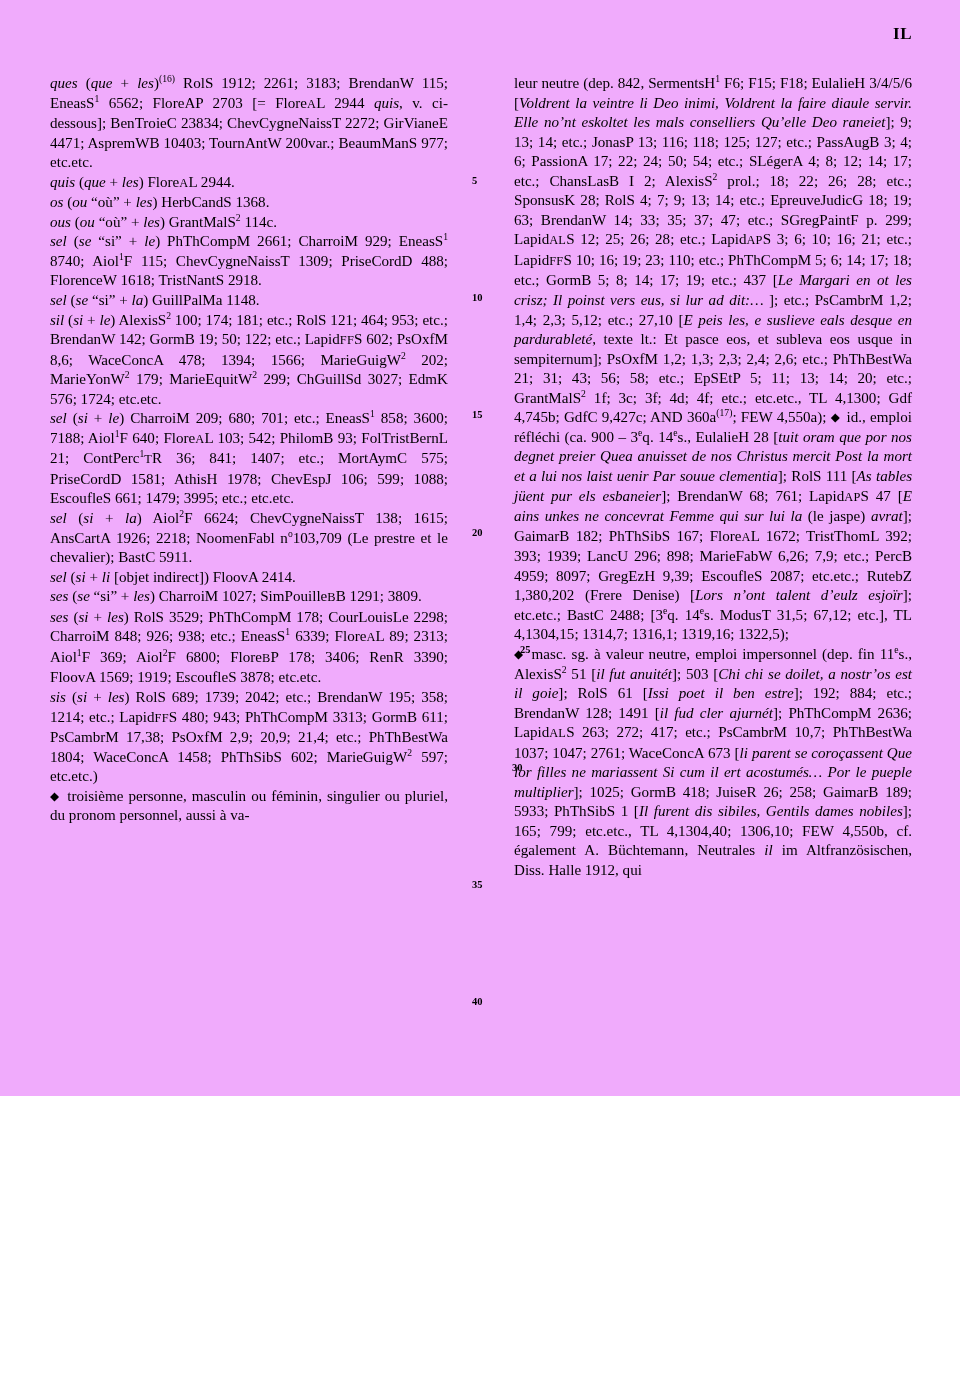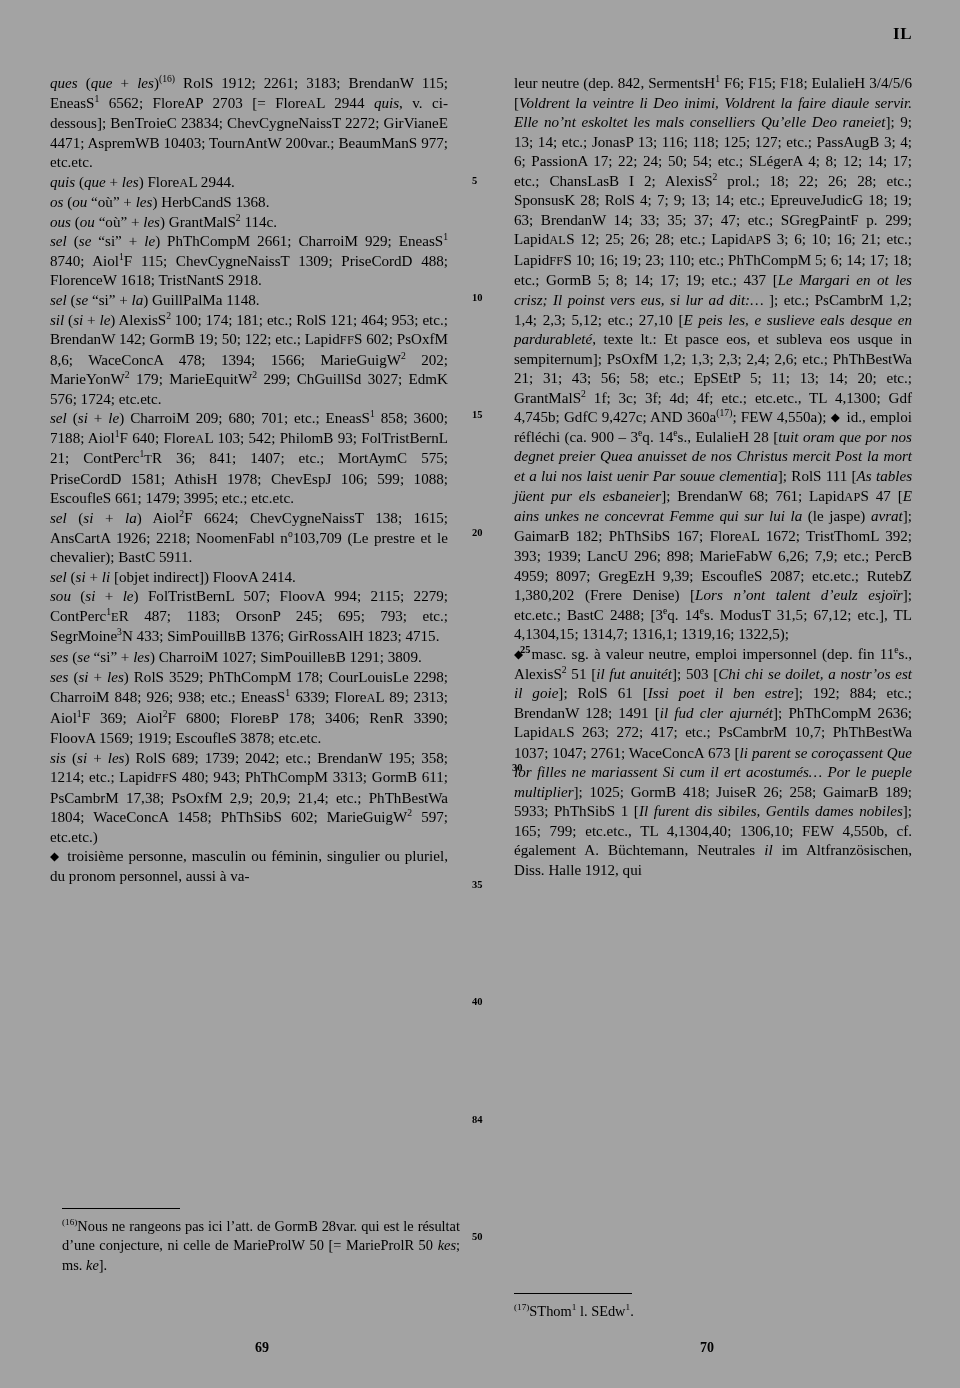--- a/index.html
+++ b/index.html
@@ -8,22 +8,22 @@
     background: #ffffff;
   }
   body {
     font-family: "Liberation Serif", "DejaVu Serif", serif;
     color: #000000;
     -webkit-font-smoothing: antialiased;
   }
   #page {
     position: relative;
     width: 960px;
-    height: 1388px;
-    background: #a3a3a3;
+    height: 1096px;
+    background: #f0abfc;
     overflow: hidden;
     font-family: Liberation Serif, serif;
   }
 
   
   #running-head {
     position: absolute;
     top: 24px;
     right: 48px;
     font-weight: bold;
@@ -122,21 +122,20 @@
       <p><i>ques</i> (<i>que</i> + <i>les</i>)<sup>(16)</sup> RolS 1912; 2261; 3183; BrendanW 115; EneasS<sup>1</sup> 6562; FloreAP 2703 [= Flore<span class="sc">A</span>L 2944 <i>quis</i>, v. ci-dessous]; BenTroieC 23834; ChevCygneNaissT 2272; GirVianeE 4471; AspremWB 10403; TournAntW 200var.; BeaumManS 977; etc.etc.</p>
       <p><i>quis</i> (<i>que</i> + <i>les</i>) Flore<span class="sc">A</span>L 2944.</p>
       <p><i>os</i> (<i>ou</i> “où” + <i>les</i>) HerbCandS 1368.</p>
       <p><i>ous</i> (<i>ou</i> “où” + <i>les</i>) GrantMalS<sup>2</sup> 114c.</p>
       <p><i>sel</i> (<i>se</i> “si” + <i>le</i>) PhThCompM 2661; CharroiM 929; EneasS<sup>1</sup> 8740; Aiol<sup>1</sup>F 115; ChevCygneNaissT 1309; PriseCordD 488; FlorenceW 1618; TristNantS 2918.</p>
       <p><i>sel</i> (<i>se</i> “si” + <i>la</i>) GuillPalMa 1148.</p>
       <p><i>sil</i> (<i>si</i> + <i>le</i>) AlexisS<sup>2</sup> 100; 174; 181; etc.; RolS 121; 464; 953; etc.; BrendanW 142; GormB 19; 50; 122; etc.; Lapid<span class="sc">FF</span>S 602; PsOxfM 8,6; WaceConcA 478; 1394; 1566; MarieGuigW<sup>2</sup> 202; MarieYonW<sup>2</sup> 179; MarieEquitW<sup>2</sup> 299; ChGuillSd 3027; EdmK 576; 1724; etc.etc.</p>
       <p><i>sel</i> (<i>si</i> + <i>le</i>) CharroiM 209; 680; 701; etc.; EneasS<sup>1</sup> 858; 3600; 7188; Aiol<sup>1</sup>F 640; Flore<span class="sc">A</span>L 103; 542; PhilomB 93; FolTristBernL 21; ContPerc<sup>1</sup><span class="sc">T</span>R 36; 841; 1407; etc.; MortAymC 575; PriseCordD 1581; AthisH 1978; ChevEspJ 106; 599; 1088; EscoufleS 661; 1479; 3995; etc.; etc.etc.</p>
       <p><i>sel</i> (<i>si</i> + <i>la</i>) Aiol<sup>2</sup>F 6624; ChevCygneNaissT 138; 1615; AnsCartA 1926; 2218; NoomenFabl n<sup>o</sup>103,709 (Le prestre et le chevalier); BastC 5911.</p>
       <p><i>sel</i> (<i>si</i> + <i>li</i> [objet indirect]) FloovA 2414.</p>
-      <p><i>sou</i> (<i>si</i> + <i>le</i>) FolTristBernL 507; FloovA 994; 2115; 2279; ContPerc<sup>1</sup><span class="sc">E</span>R 487; 1183; OrsonP 245; 695; 793; etc.; SegrMoine<sup>3</sup>N 433; SimPouill<span class="sc">B</span>B 1376; GirRossAlH 1823; 4715.</p>
       <p><i>ses</i> (<i>se</i> “si” + <i>les</i>) CharroiM 1027; SimPouille<span class="sc">B</span>B 1291; 3809.</p>
       <p><i>ses</i> (<i>si</i> + <i>les</i>) RolS 3529; PhThCompM 178; CourLouisLe 2298; CharroiM 848; 926; 938; etc.; EneasS<sup>1</sup> 6339; Flore<span class="sc">A</span>L 89; 2313; Aiol<sup>1</sup>F 369; Aiol<sup>2</sup>F 6800; Flore<span class="sc">B</span>P 178; 3406; RenR 3390; FloovA 1569; 1919; EscoufleS 3878; etc.etc.</p>
       <p><i>sis</i> (<i>si</i> + <i>les</i>) RolS 689; 1739; 2042; etc.; BrendanW 195; 358; 1214; etc.; Lapid<span class="sc">FF</span>S 480; 943; PhThCompM 3313; GormB 611; PsCambrM 17,38; PsOxfM 2,9; 20,9; 21,4; etc.; PhThBestWa 1804; WaceConcA 1458; PhThSibS 602; MarieGuigW<sup>2</sup> 597; etc.etc.)</p>
       <p><span class="diamond">◆</span> troisième personne, masculin ou féminin, singulier ou pluriel, du pronom personnel, aussi à va-</p>
     </div>
 
   <div id="line-numbers">
       <div class="ln" style="top: 101px;">5</div>
       <div class="ln" style="top: 218px;">10</div>
       <div class="ln" style="top: 335px;">15</div>

